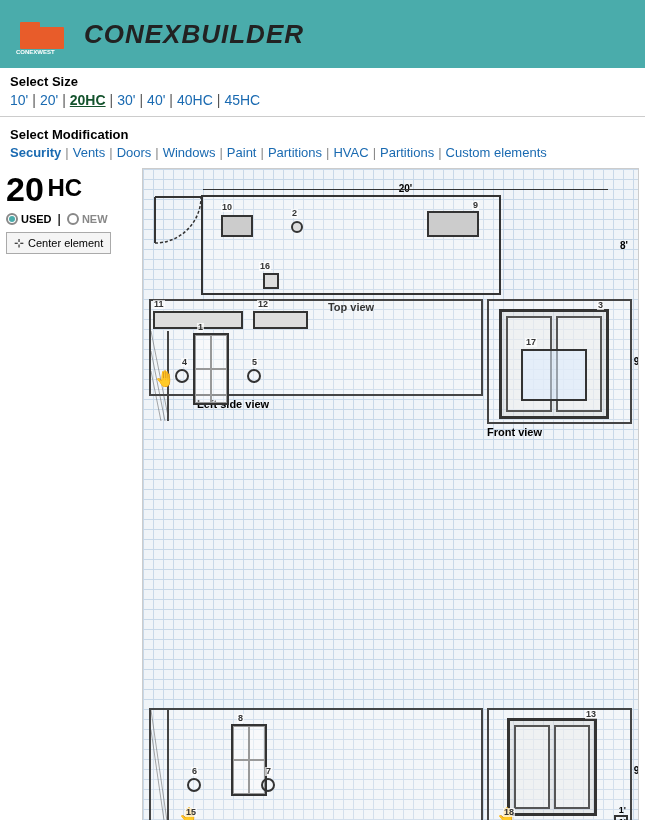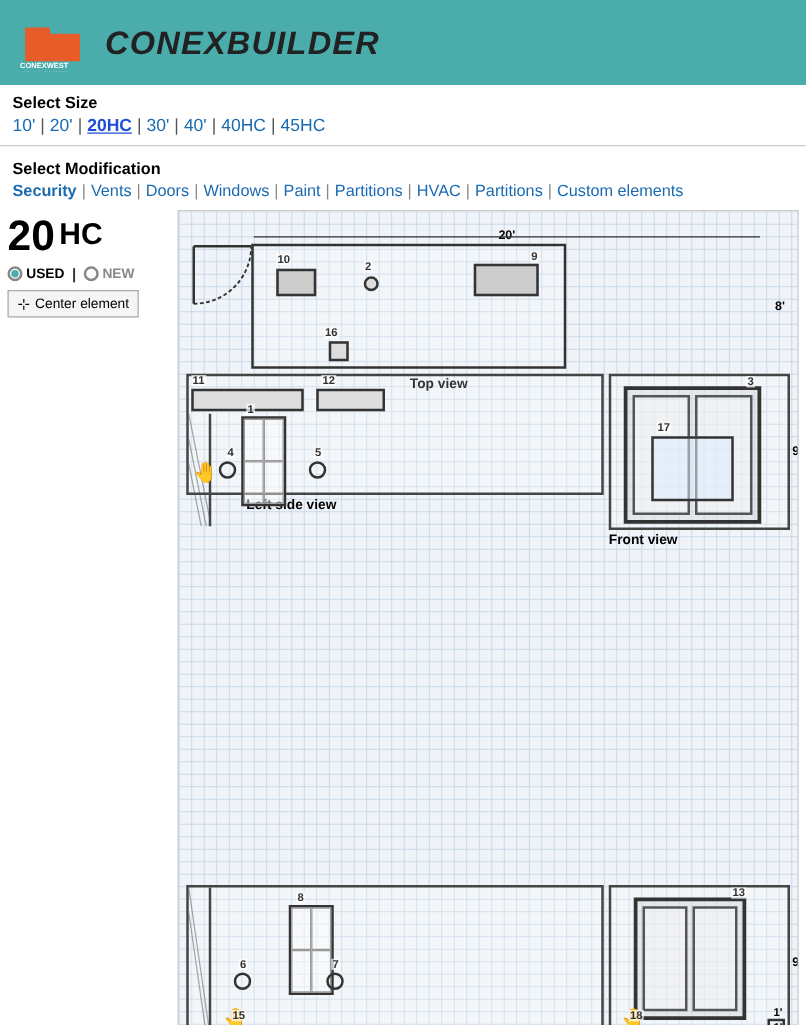--- a/index.html
+++ b/index.html
@@ -9,21 +9,21 @@
     .header { background: #4AACAB; display: flex; align-items: center; padding: 8px 12px; height: 68px; }
     .logo-box { display: flex; flex-direction: column; align-items: center; margin-right: 12px; }
     .app-title { font-size: 26px; font-weight: 900; color: #222; letter-spacing: 1px; font-style: italic; }
 
     
     .section-wrapper { padding: 6px 10px 4px 10px; }
     .section-label { font-weight: bold; font-size: 13px; margin-bottom: 3px; }
     .size-options { display: flex; align-items: center; gap: 0; font-size: 14px; }
     .size-options span { margin: 0 4px; color: #555; }
     .size-link { color: #1a6ab1; text-decoration: none; cursor: pointer; font-size: 14px; }
-    .size-link.active { color: #1d4ed8; font-weight: bold; text-decoration: underline; }
+    .size-link.active { color: #14532d; font-weight: bold; text-decoration: underline; }
 
     
     .mod-options { display: flex; align-items: flex-end; flex-wrap: wrap; font-size: 13px; }
     .mod-link { color: #1a6ab1; text-decoration: none; cursor: pointer; }
     .mod-link.active { color: #1a6ab1; font-weight: bold; }
     .mod-sep { color: #888; margin: 0 4px; }
 
     
     .main-area { display: flex; padding: 4px 6px; gap: 6px; }
 
@@ -165,21 +165,21 @@
       <div style="position:absolute; top:4px; left:54px; right:24px; height:1px; background:#333;"></div>
 
       <div style="position:absolute; left:4px; top:10px; width:52px; height:52px;">
         <svg width="52" height="52" viewBox="0 0 52 52">
           <line x1="2" y1="2" x2="2" y2="48" stroke="#333" stroke-width="2"></line>
           <path d="M2,48 A46,46 0 0,0 48,2" stroke="#333" stroke-width="1.5" fill="none" stroke-dasharray="3,2"></path>
           <line x1="2" y1="2" x2="48" y2="2" stroke="#333" stroke-width="2"></line>
         </svg>
       </div>
 
-      <div style="position:absolute; left:52px; top:10px; width:252px; height:100px; border:2px solid #333; background:rgba(255,255,255,0.2);">
+      <div style="position:absolute; left:52px; top:10px; width:300px; height:100px; border:2px solid #333; background:rgba(255,255,255,0.2);">
 
         <div style="position:absolute; left:18px; top:18px; width:32px; height:22px; border:2px solid #333; background:#ccc;"></div>
         <span class="elem-num" style="left:18px; top:6px;">10</span>
 
         <div style="position:absolute; left:88px; top:24px; width:12px; height:12px; border:2px solid #333; border-radius:50%; background:#ddd;"></div>
         <span class="elem-num" style="left:88px; top:12px;">2</span>
 
         <div style="position:absolute; right:20px; top:14px; width:52px; height:26px; border:2px solid #333; background:#ccc;"></div>
         <span class="elem-num" style="right:20px; top:4px;">9</span>
 

